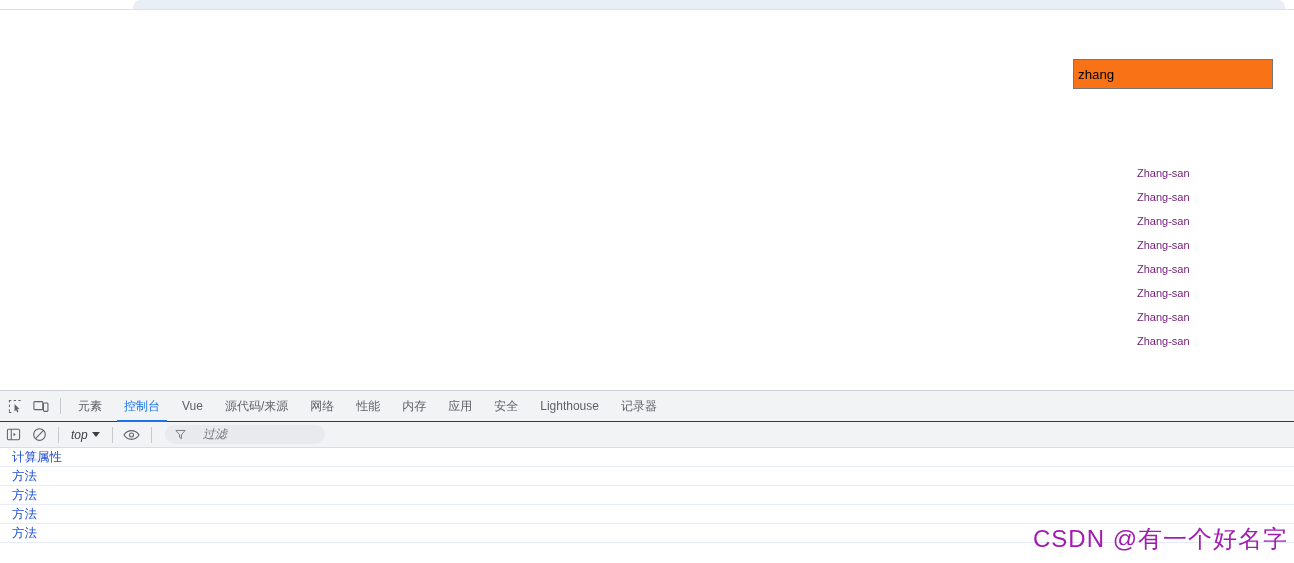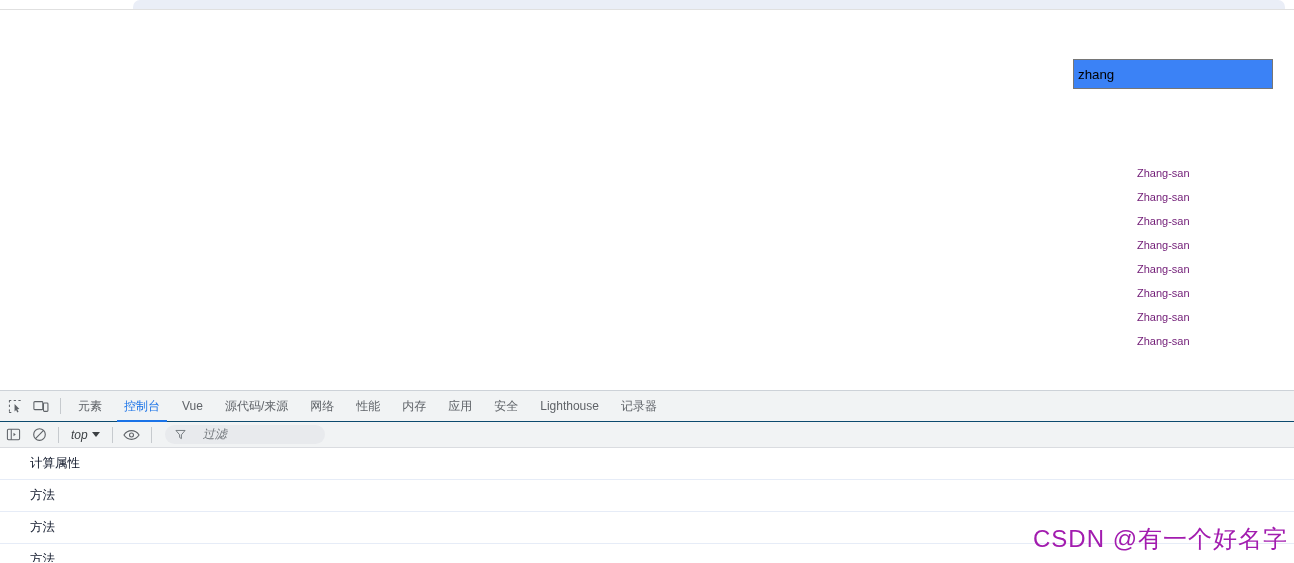--- a/index.html
+++ b/index.html
@@ -45,21 +45,21 @@
     background: #ffffff;
     overflow: hidden;
   }
 
   .text-input {
     position: absolute;
     box-sizing: border-box;
     width: 200px;
     height: 30px;
     border: 1px solid #767676;
-    background: #3b82f6;
+    background: #f97316;
     font-family: "Liberation Sans", sans-serif;
     font-size: 13.3px;
     color: #000000;
     padding: 2px 4px;
     outline: none;
     border-radius: 0;
   }
   #input-first { left: 1073px; top: 48px; }
   #input-last  { left: 1073px; top: 98px; }
 
@@ -190,28 +190,28 @@
   }
 
   
   #console-messages {
     position: relative;
     background: #ffffff;
     height: 114px;
     overflow: hidden;
   }
   .console-row {
-    height: 32px;
+    height: 19px;
     border-bottom: 1px solid #e6ecf7;
     display: flex;
     align-items: center;
-    padding-left: 30px;
+    padding-left: 12px;
     box-sizing: border-box;
     font-size: 12.5px;
-    color: #0f172a;
+    color: #1d4ed8;
     font-family: "Liberation Sans", sans-serif;
   }
 
   
   #watermark {
     position: absolute;
     right: 6px;
     bottom: 8px;
     font-size: 24px;
     color: #a21caf;

